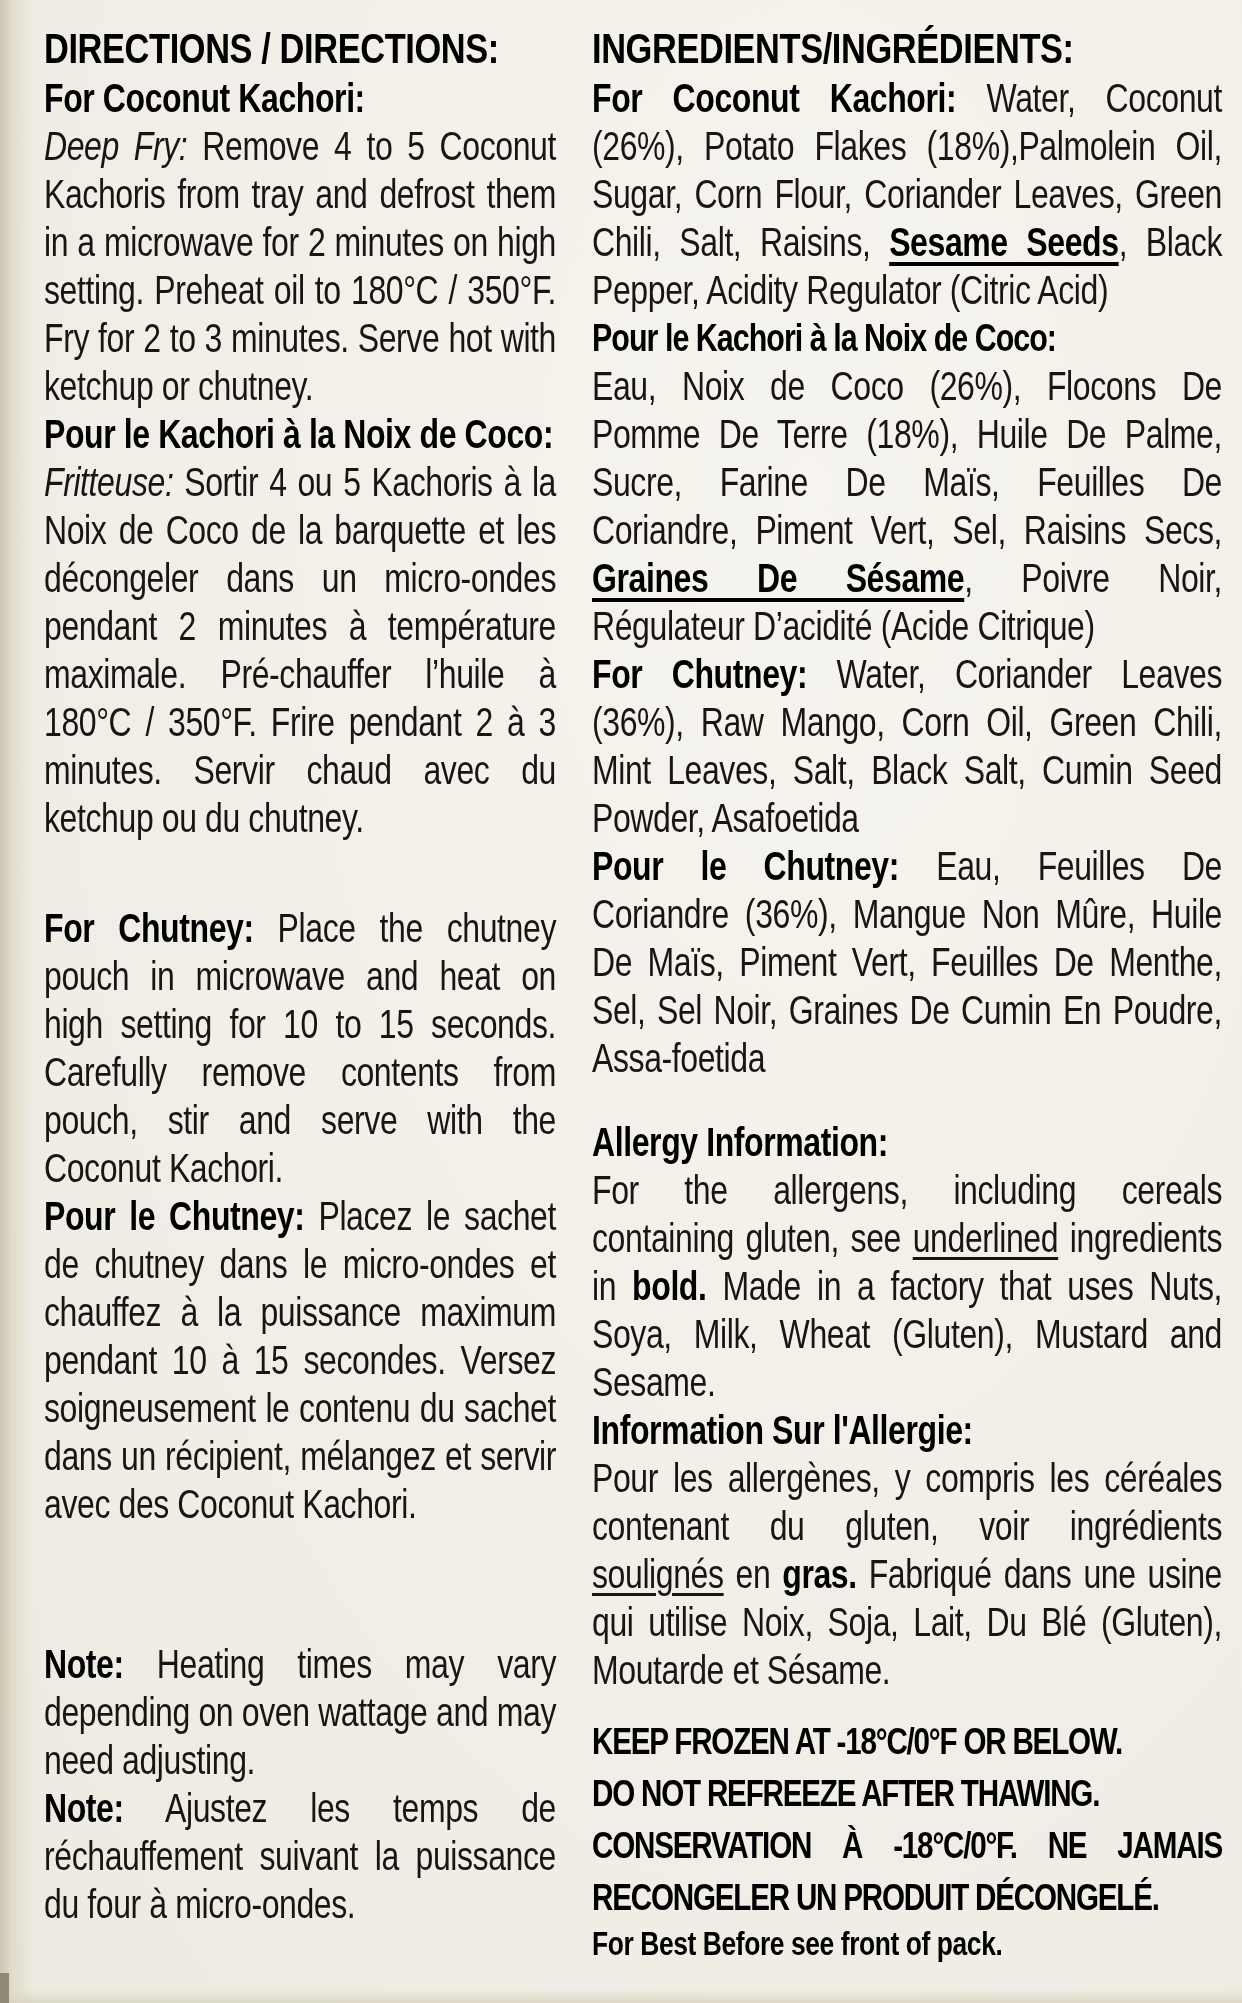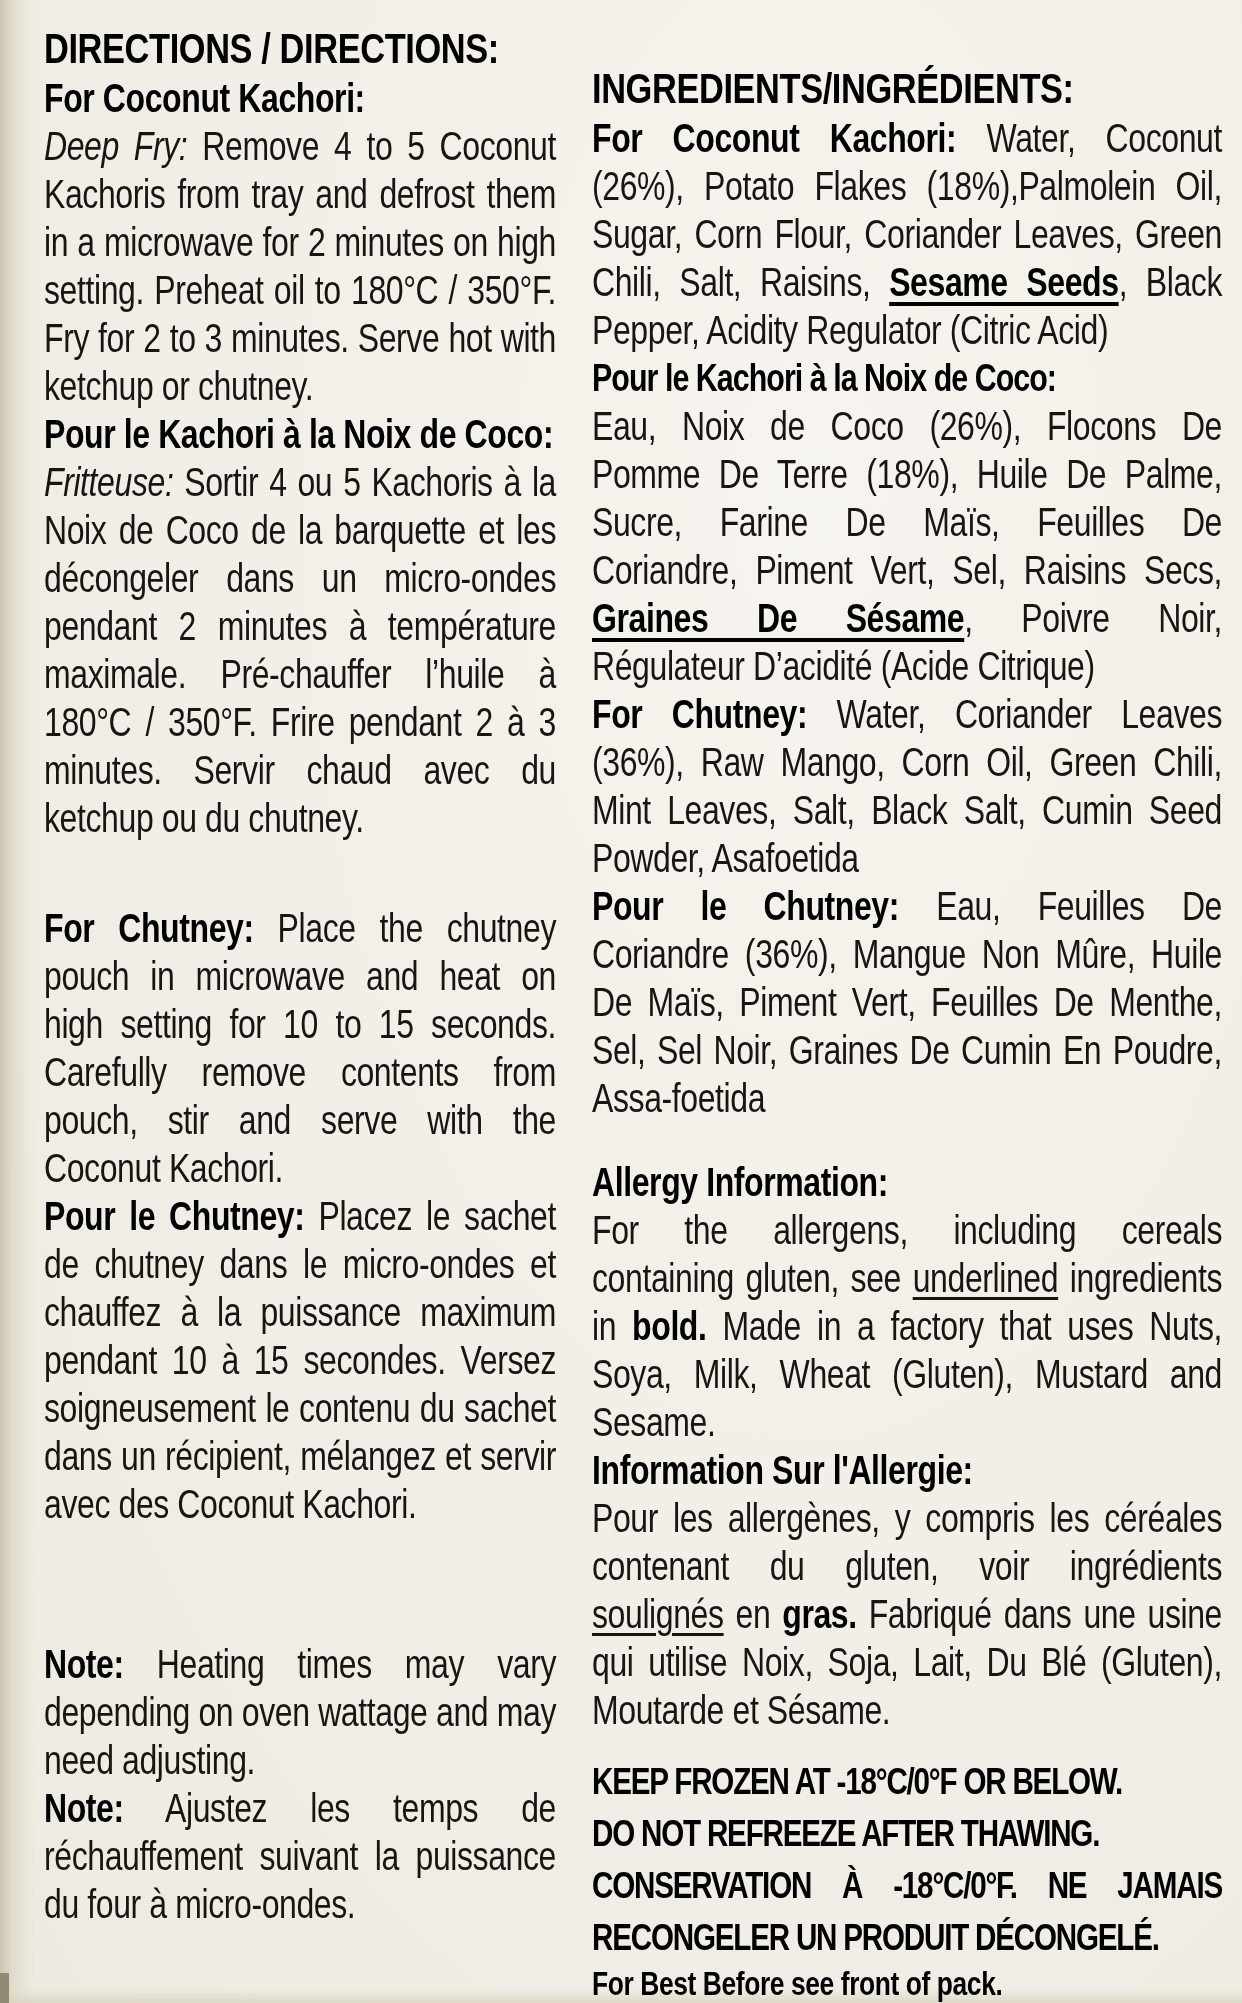--- a/index.html
+++ b/index.html
@@ -33,21 +33,21 @@
     position: absolute; left: 0; bottom: 0; width: 9px; height: 30px;
     background: #8f8a73;
   }
   .columns {
     position: relative;
     display: flex;
     padding: 22px 20px 0 44px;
     gap: 36px;
   }
   .col-left  { width: 512px; }
-  .col-right { width: 630px; margin-top: 40px; }
+  .col-right { width: 630px; }
   
   .condense {
     width: 125%;
     transform: scaleX(0.8);
     transform-origin: 0 0;
   }
   p {
     margin: 0;
     text-align: justify;
     font-size: 40px;

